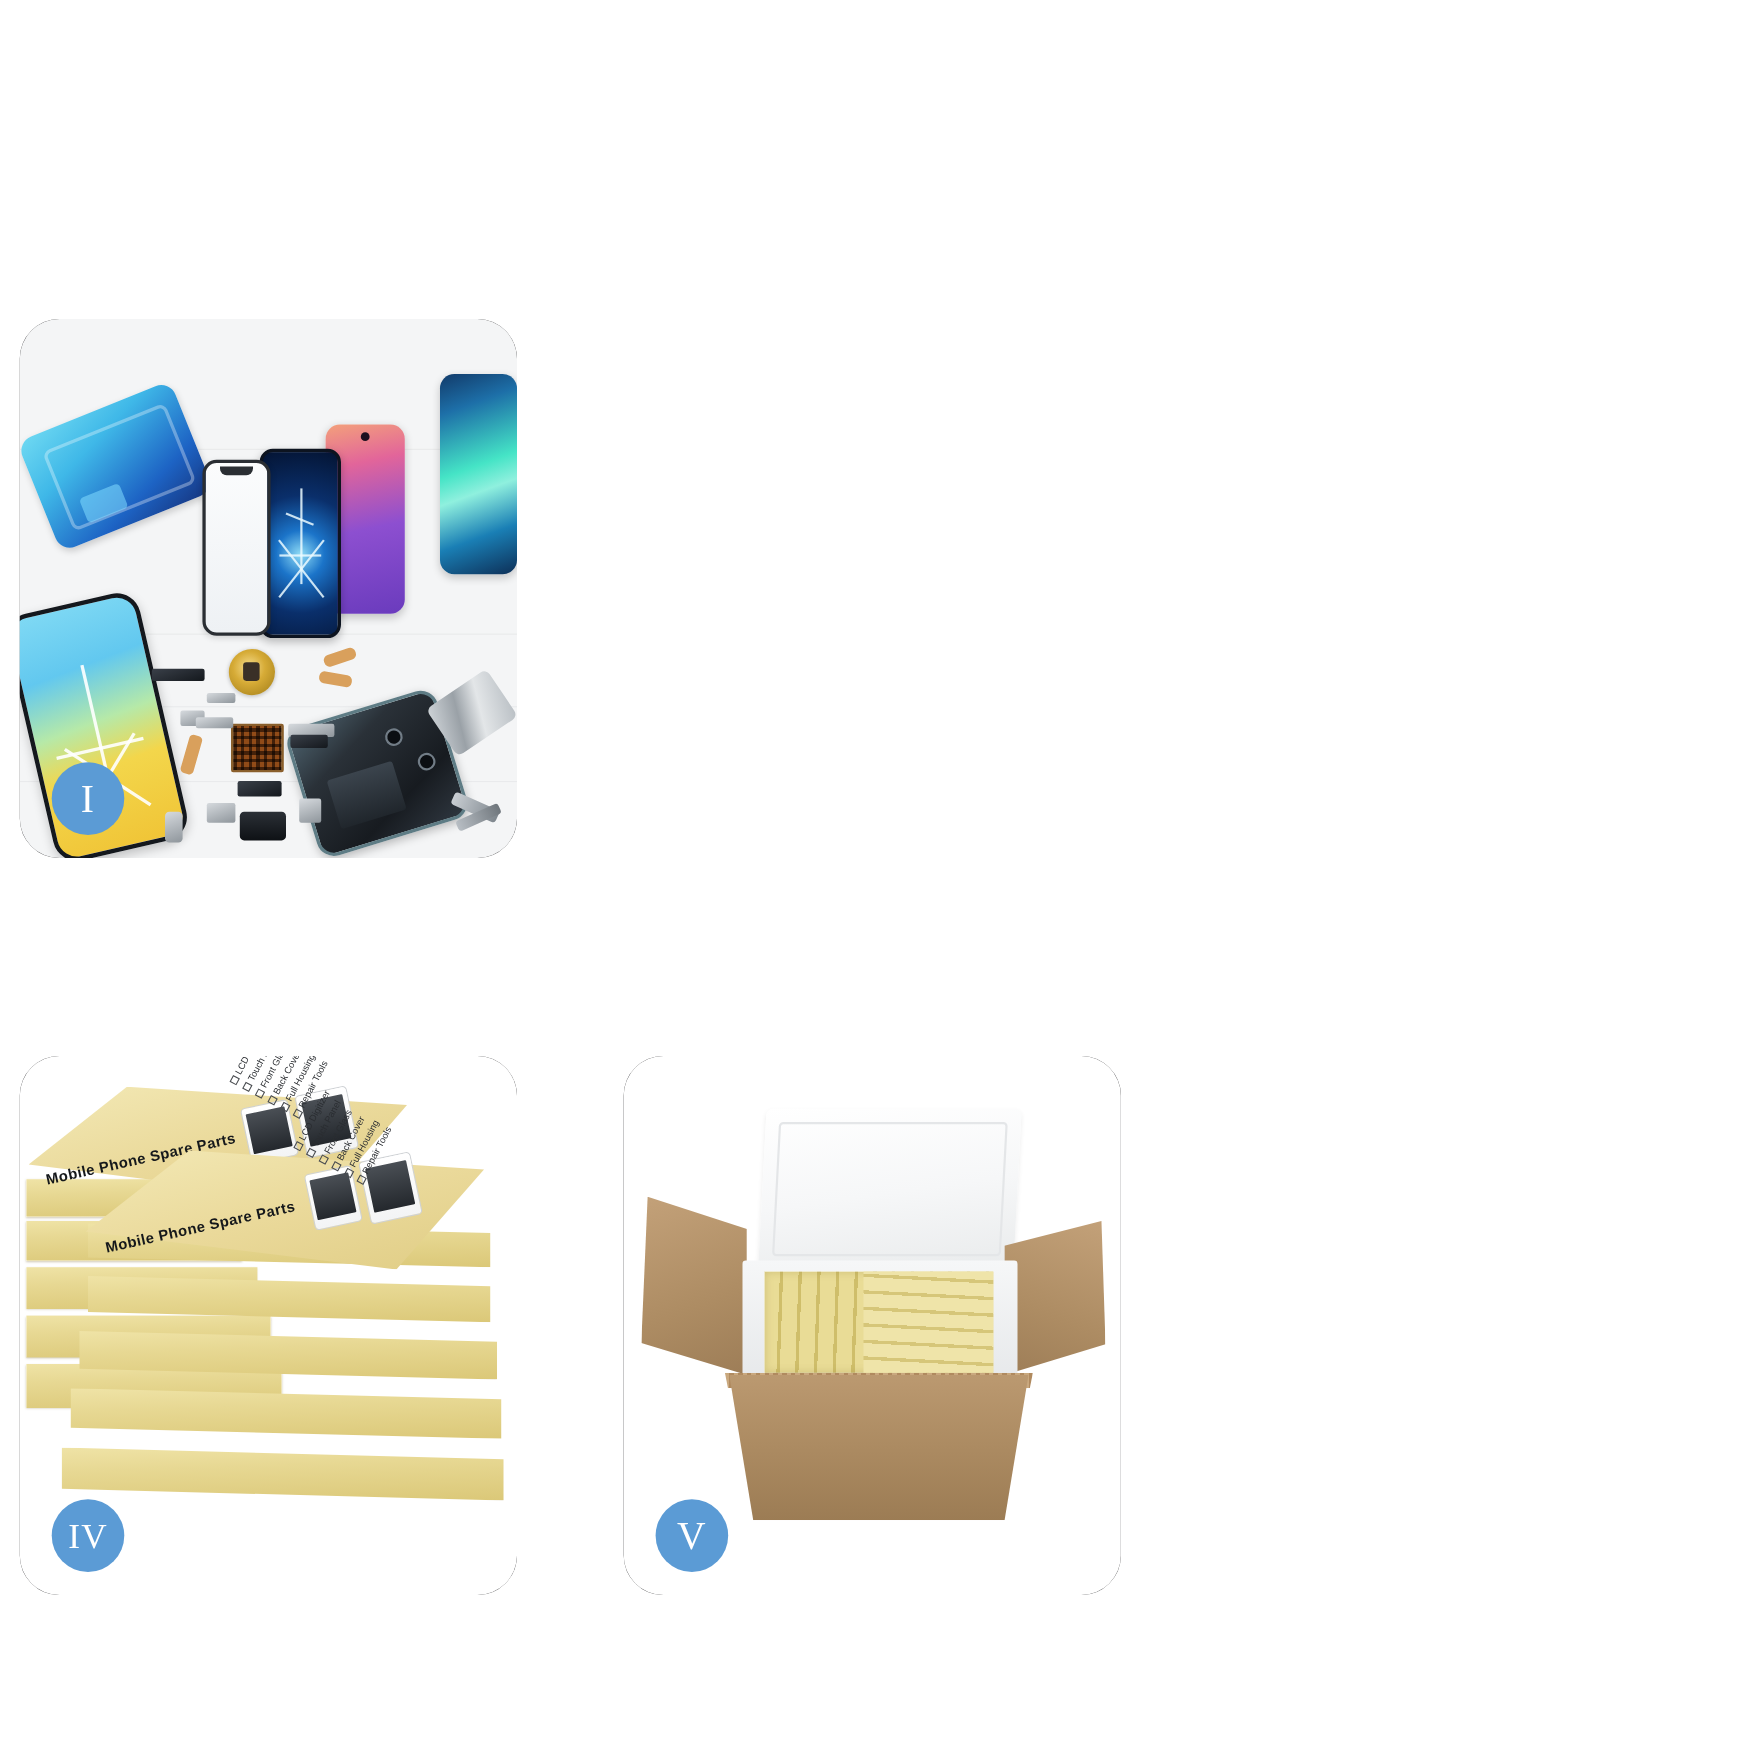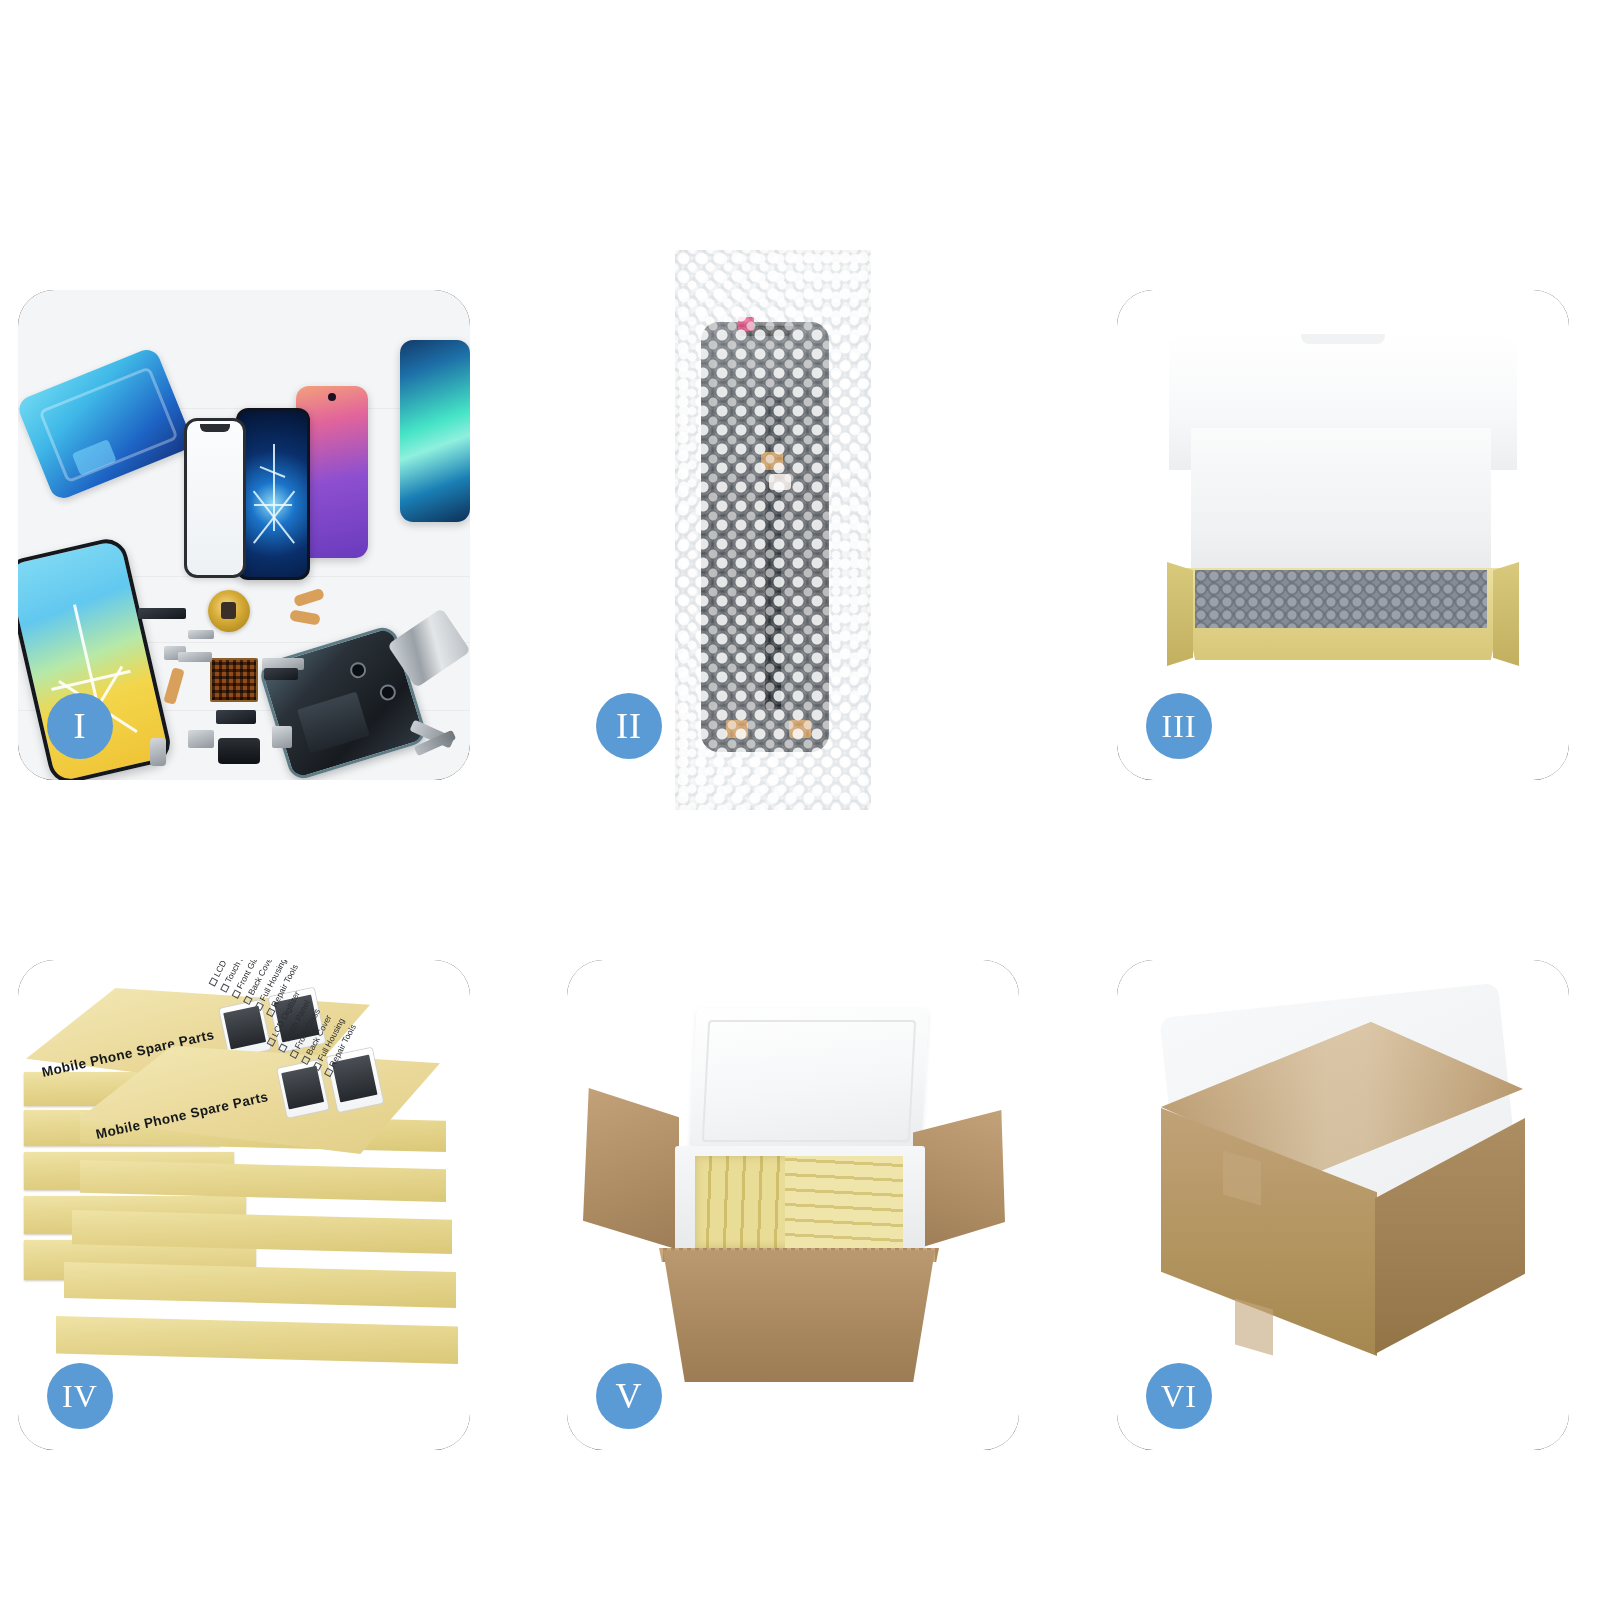--- a/index.html
+++ b/index.html
@@ -479,51 +479,21 @@
           <div class="part metalbit" style="left:132px;top:448px;width:16px;height:28px;border-radius:4px;"></div>
           <div class="part metalbit" style="left:254px;top:436px;width:20px;height:22px;"></div>
           <div class="part brush"></div>
           <div class="part tweezer"></div>
           <div class="part tweezer2"></div>
         </div>
       </div>
       <div class="badge">I</div>
     </div>
 
-    <div class="card c2 bleed">
-      <div class="clip">
-        <div class="p2">
-          <div class="wrapimg">
-            <div class="screen"></div>
-            <div class="pinkmark"></div>
-            <div class="ribbon"></div>
-            <div class="conn" style="left:44%;top:36%"></div>
-            <div class="whitepad"></div>
-            <div class="conn" style="left:26%;top:84%"></div>
-            <div class="conn" style="left:58%;top:84%"></div>
-          </div>
-          <div class="bubbleoverlay"></div>
-        </div>
-      </div>
-      <div class="badge">II</div>
-    </div>
-
-    <div class="card c3">
-      <div class="clip">
-        <div class="p3">
-          <div class="lid"></div>
-          <div class="innerwhite"></div>
-          <div class="boxfront"></div>
-          <div class="foam"></div>
-          <div class="boxleftflap"></div>
-          <div class="boxrightflap"></div>
-        </div>
-      </div>
-      <div class="badge wide">III</div>
-    </div>
+
 
     <div class="card c4">
       <div class="clip">
         <div class="p4">
 
           <div class="goldbox" style="left:6px;top:112px;width:196px;height:34px;"></div>
           <div class="goldbox" style="left:6px;top:150px;width:196px;height:36px;"></div>
           <div class="goldbox" style="left:6px;top:192px;width:210px;height:38px;"></div>
           <div class="goldbox" style="left:6px;top:236px;width:222px;height:38px;"></div>
           <div class="goldbox" style="left:6px;top:280px;width:232px;height:40px;"></div>
@@ -573,29 +543,15 @@
           <div class="foambody"></div>
           <div class="goldpack"></div>
           <div class="goldpack2"></div>
           <div class="cartonedge"></div>
           <div class="cartonfront"></div>
         </div>
       </div>
       <div class="badge">V</div>
     </div>
 
-    <div class="card c6">
-      <div class="clip">
-        <div class="p6">
-          <div class="bgsheet"></div>
-          <div class="boxtop"></div>
-          <div class="boxtapetop"></div>
-          <div class="boxleft"></div>
-          <div class="boxright"></div>
-          <div class="tape" style="left:106px;top:196px;width:38px;height:44px;transform:skewY(16deg)"></div>
-          <div class="tape" style="left:118px;top:344px;width:38px;height:46px;transform:skewY(16deg)"></div>
-        </div>
-      </div>
-      <div class="badge wide">VI</div>
-    </div>
 
   </div>
 </div>
 
 </body></html>

